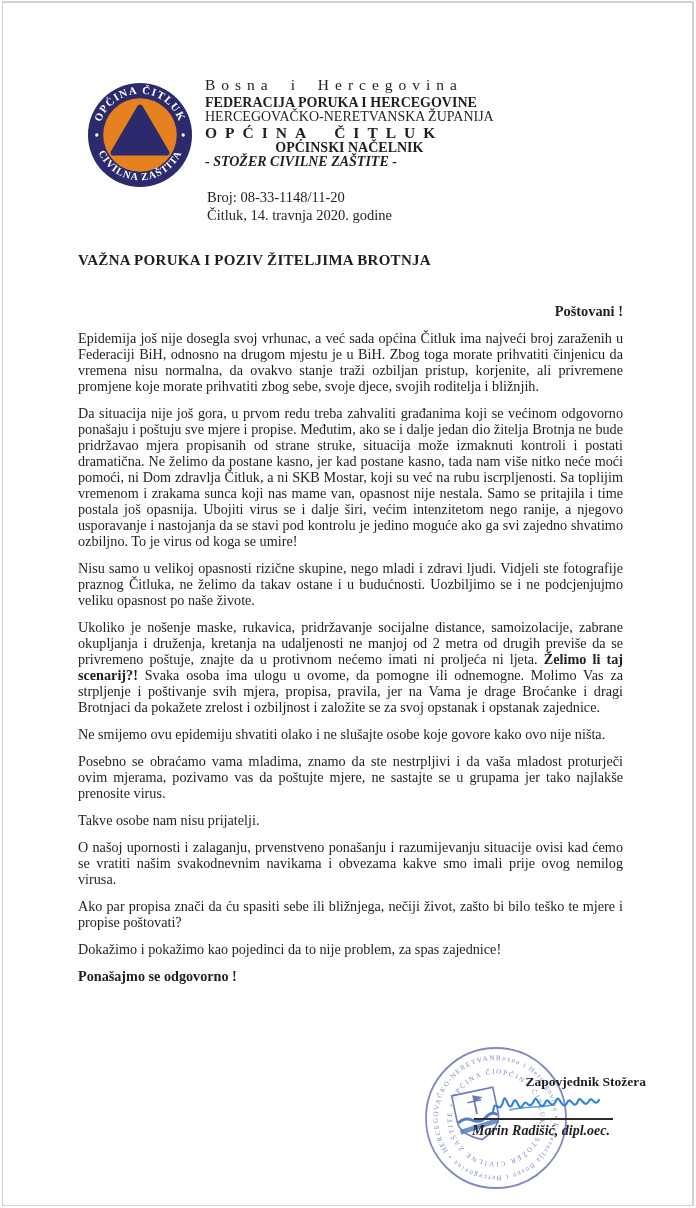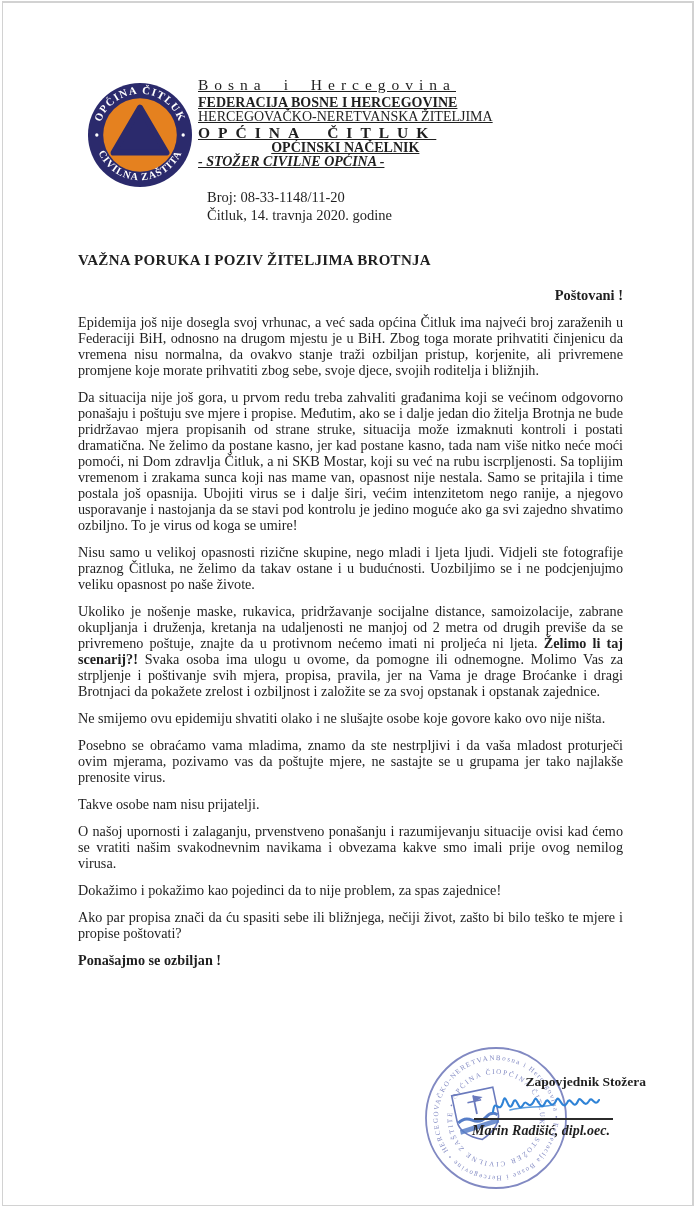--- a/index.html
+++ b/index.html
@@ -9,31 +9,31 @@
     font-family:"Liberation Serif", serif;color:#1f1f1f;overflow:hidden;
   }
   .page-frame{
     position:absolute;left:2px;top:1px;right:2px;bottom:2px;
     border:1px solid #d2d2d2;border-top-width:2px;border-right-width:2px;
     pointer-events:none;
   }
   
   .emblem{position:absolute;left:86px;top:82px;width:108px;height:106px;}
   
-  .gov-block{position:absolute;left:198px;top:78px;line-height:14.6px;white-space:nowrap;text-decoration:underline;}
+  .gov-block{position:absolute;left:205px;top:78px;line-height:14.6px;white-space:nowrap;}
   .gov-country{font-size:15.5px;letter-spacing:6px;word-spacing:7px;margin-bottom:3px;}
   .gov-federation{font-size:14px;font-weight:bold;}
   .gov-county{font-size:14px;}
   .gov-municipality{font-size:15.5px;font-weight:bold;letter-spacing:8px;word-spacing:9px;line-height:16px;}
   .gov-office{font-size:14px;font-weight:bold;text-align:center;}
   .gov-department{font-size:14px;font-weight:bold;font-style:italic;}
   .ref-block{position:absolute;left:207px;top:189px;line-height:17.5px;font-size:14.5px;white-space:nowrap;}
   
   .letter{position:absolute;left:78px;top:252px;width:545px;}
-  .letter-title{font-size:15px;font-weight:bold;letter-spacing:.3px;margin:0 0 18px 0;}
+  .letter-title{font-size:15px;font-weight:bold;letter-spacing:.3px;margin:0 0 34px 0;}
   .salutation{font-size:14.4px;font-weight:bold;margin:0 0 10px 0;text-align:right;}
   .letter p{margin:0 0 11px 0;font-size:14.2px;line-height:16px;text-align:justify;}
   .closing{font-weight:bold;font-size:14.6px;margin-top:4px;}
   b.inline-bold{font-weight:bold;}
   
   .stamp{position:absolute;left:420px;top:1042px;width:152px;height:152px;opacity:.88;}
   .sig-role{position:absolute;left:436px;top:1074px;width:210px;text-align:right;
     font-size:13.5px;font-weight:bold;z-index:3;}
   .sig-ink{position:absolute;left:490px;top:1084px;width:112px;height:38px;z-index:4;}
   .sig-rule{position:absolute;left:474px;top:1118px;width:139px;height:0;
@@ -61,47 +61,47 @@
     </text>
     <text font-size="10.5" font-weight="bold" fill="#ffffff" letter-spacing="1">
       <textPath href="#arcBottom" startOffset="50%" text-anchor="middle">CIVILNA ZAŠTITA</textPath>
     </text>
     <circle cx="10" cy="54" r="1.7" fill="#ffffff"></circle>
     <circle cx="98" cy="54" r="1.7" fill="#ffffff"></circle>
   </svg>
 
   <div class="gov-block">
     <div class="gov-country">Bosna i Hercegovina</div>
-    <div class="gov-federation">FEDERACIJA BOSNE I HERCEGOVINE</div>
-    <div class="gov-county">HERCEGOVAČKO-NERETVANSKA ŽITELJIMA</div>
+    <div class="gov-federation">FEDERACIJA PORUKA I HERCEGOVINE</div>
+    <div class="gov-county">HERCEGOVAČKO-NERETVANSKA ŽUPANIJA</div>
     <div class="gov-municipality">OPĆINA ČITLUK</div>
     <div class="gov-office">OPĆINSKI NAČELNIK</div>
-    <div class="gov-department">- STOŽER CIVILNE OPĆINA -</div>
+    <div class="gov-department">- STOŽER CIVILNE ZAŠTITE -</div>
   </div>
 
   <div class="ref-block">
     <div>Broj: 08-33-1148/11-20</div>
     <div>Čitluk, 14. travnja 2020. godine</div>
   </div>
 
   <div class="letter">
     <div class="letter-title">VAŽNA PORUKA I POZIV ŽITELJIMA BROTNJA</div>
     <div class="salutation">Poštovani !</div>
 
     <p>Epidemija još nije dosegla svoj vrhunac, a već sada općina Čitluk ima najveći broj zaraženih u Federaciji BiH, odnosno na drugom mjestu je u BiH. Zbog toga morate prihvatiti činjenicu da vremena nisu normalna, da ovakvo stanje traži ozbiljan pristup, korjenite, ali privremene promjene koje morate prihvatiti zbog sebe, svoje djece, svojih roditelja i bližnjih.</p>
     <p>Da situacija nije još gora, u prvom redu treba zahvaliti građanima koji se većinom odgovorno ponašaju i poštuju sve mjere i propise. Međutim, ako se i dalje jedan dio žitelja Brotnja ne bude pridržavao mjera propisanih od strane struke, situacija može izmaknuti kontroli i postati dramatična. Ne želimo da postane kasno, jer kad postane kasno, tada nam više nitko neće moći pomoći, ni Dom zdravlja Čitluk, a ni SKB Mostar, koji su već na rubu iscrpljenosti. Sa toplijim vremenom i zrakama sunca koji nas mame van, opasnost nije nestala. Samo se pritajila i time postala još opasnija. Ubojiti virus se i dalje širi, većim intenzitetom nego ranije, a njegovo usporavanje i nastojanja da se stavi pod kontrolu je jedino moguće ako ga svi zajedno shvatimo ozbiljno. To je virus od koga se umire!</p>
-    <p>Nisu samo u velikoj opasnosti rizične skupine, nego mladi i ljeta ljudi. Vidjeli ste fotografije praznog Čitluka, ne želimo da takav ostane i u budućnosti. Uozbiljimo se i ne podcjenjujmo veliku opasnost po naše živote.</p>
+    <p>Nisu samo u velikoj opasnosti rizične skupine, nego mladi i zdravi ljudi. Vidjeli ste fotografije praznog Čitluka, ne želimo da takav ostane i u budućnosti. Uozbiljimo se i ne podcjenjujmo veliku opasnost po naše živote.</p>
     <p><span>Ukoliko je nošenje maske, rukavica, pridržavanje socijalne distance, samoizolacije, zabrane okupljanja i druženja, kretanja na udaljenosti ne manjoj od 2 metra od drugih previše da se privremeno poštuje, znajte da u protivnom nećemo imati ni proljeća ni ljeta. </span><b class="inline-bold">Želimo li taj scenarij?!</b><span> Svaka osoba ima ulogu u ovome, da pomogne ili odnemogne. Molimo Vas za strpljenje i poštivanje svih mjera, propisa, pravila, jer na Vama je drage Broćanke i dragi Brotnjaci da pokažete zrelost i ozbiljnost i založite se za svoj opstanak i opstanak zajednice.</span></p>
     <p>Ne smijemo ovu epidemiju shvatiti olako i ne slušajte osobe koje govore kako ovo nije ništa.</p>
     <p>Posebno se obraćamo vama mladima, znamo da ste nestrpljivi i da vaša mladost proturječi ovim mjerama, pozivamo vas da poštujte mjere, ne sastajte se u grupama jer tako najlakše prenosite virus.</p>
     <p>Takve osobe nam nisu prijatelji.</p>
     <p>O našoj upornosti i zalaganju, prvenstveno ponašanju i razumijevanju situacije ovisi kad ćemo se vratiti našim svakodnevnim navikama i obvezama kakve smo imali prije ovog nemilog virusa.</p>
+    <p>Ako par propisa znači da ću spasiti sebe ili bližnjega, nečiji život, zašto bi bilo teško te mjere i propise poštovati?</p>
     <p>Dokažimo i pokažimo kao pojedinci da to nije problem, za spas zajednice!</p>
-    <p>Ako par propisa znači da ću spasiti sebe ili bližnjega, nečiji život, zašto bi bilo teško te mjere i propise poštovati?</p>
-    <p class="closing">Ponašajmo se ozbiljan !</p>
+    <p class="closing">Ponašajmo se odgovorno !</p>
   </div>
 
   <svg class="stamp" viewBox="0 0 152 152">
     <circle cx="76" cy="76" r="70" fill="none" stroke="#7079ba" stroke-width="1.8"></circle>
     <defs>
       <path id="stampOuter" d="M 76 18 a 58 58 0 1 1 -0.05 0" fill="none"></path>
       <path id="stampInner" d="M 76 32 a 44 44 0 1 1 -0.05 0" fill="none"></path>
     </defs>
     <text font-size="7" fill="#7079ba" letter-spacing="1.4">
       <textPath href="#stampOuter" startOffset="0">Bosna i Hercegovina • Federacija Bosne i Hercegovine • HERCEGOVAČKO-NERETVANSKA ŽUPANIJA •</textPath>

